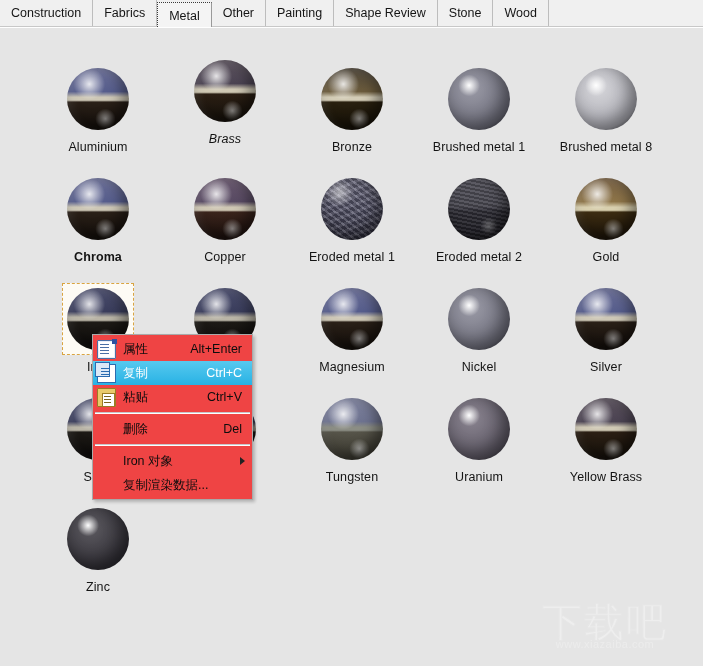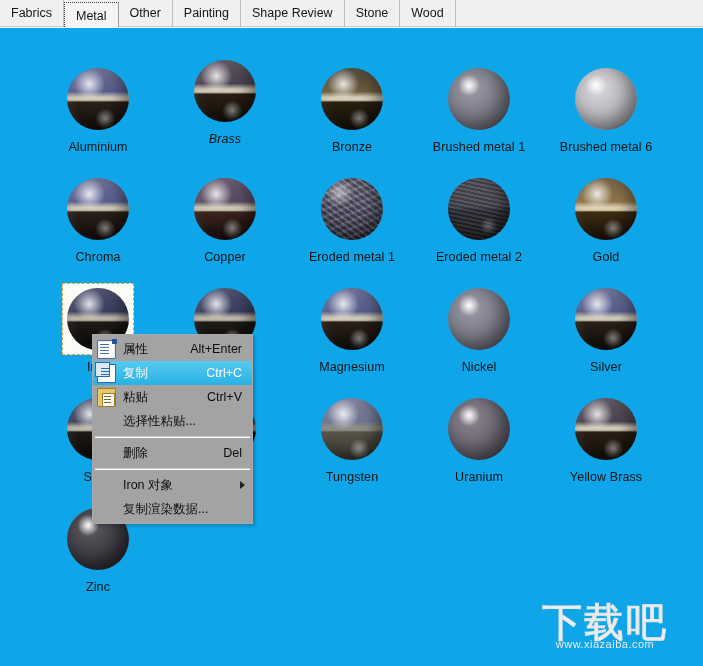--- a/index.html
+++ b/index.html
@@ -48,21 +48,21 @@
   }
   .tab-endcap {
     flex: 1 1 auto;
   }
 
   
   .pane {
     position: absolute;
     left: 0; top: 27px;
     width: 703px; height: 639px;
-    background: #0ea5e9;
+    background: #e5e5e5;
     border-top: 1px solid #ffffff;
     overflow: hidden;
   }
   .grid {
     position: absolute;
     left: 0; top: 0;
     width: 703px;
   }
   .cell {
     position: absolute;
@@ -99,21 +99,21 @@
     margin-top: 2px;
     white-space: nowrap;
     letter-spacing: 0.1px;
   }
 
   
   .ctxmenu {
     position: absolute;
     left: 92px; top: 334px;
     width: 161px;
-    background: #a3a3a3;
+    background: #ef4444;
     border: 1px solid #a9a9a9;
     box-shadow: 2px 2px 3px rgba(0,0,0,0.22);
     padding: 2px 0 2px 0;
     box-sizing: border-box;
     z-index: 50;
   }
   .mi {
     position: relative;
     display: flex;
     align-items: center;
@@ -267,20 +267,23 @@
     margin-top: -6px;
   }
 </style>
 </head>
 <body>
 
 <div id="app">
 
   <div class="tabstrip">
       <div class="tab">
+        <span>Construction</span>
+      </div>
+      <div class="tab">
         <span>Fabrics</span>
       </div>
       <div class="tab selected">
         <span>Metal</span>
       </div>
       <div class="tab">
         <span>Other</span>
       </div>
       <div class="tab">
         <span>Painting</span>
@@ -330,23 +333,23 @@
             </div>
           </div>
           <div class="cell-label">Brushed metal 1</div>
         </div>
         <div class="cell" style="left: 543px; top: 32px;">
           <div class="swatch-wrap">
             <div class="swatch-box">
               <div class="sphere" style="background:radial-gradient(circle at 34% 28%, #ffffff 0%, rgba(255,255,255,0.0) 18%),radial-gradient(circle at 38% 32%, #d6d6da 0%, #aaaab2 72%, #2e2e33 100%);box-shadow: inset -7px -7px 16px rgba(0,0,0,0.40);"></div>
             </div>
           </div>
-          <div class="cell-label">Brushed metal 6</div>
-        </div>
-        <div class="cell" style="left: 35px; top: 142px;">
+          <div class="cell-label">Brushed metal 8</div>
+        </div>
+        <div class="cell" style="left: 35px; top: 142px; font-weight: bold;">
           <div class="swatch-wrap">
             <div class="swatch-box">
               <div class="sphere" style="background:radial-gradient(circle at 36% 26%, rgba(255,255,255,0.85) 0%, rgba(255,255,255,0.0) 26%),radial-gradient(circle at 62% 82%, rgba(255,255,255,0.55) 0%, rgba(255,255,255,0.0) 16%),linear-gradient(to bottom, #6d7199 0%, #565d8c 38%, #cdc7b6 47%, #cdc7b6 52%, #2a2018 55%, #120d09 100%);box-shadow: inset -6px -6px 14px rgba(0,0,0,0.45), inset 4px 4px 10px rgba(255,255,255,0.10);"></div>
             </div>
           </div>
           <div class="cell-label">Chroma</div>
         </div>
         <div class="cell" style="left: 162px; top: 142px;">
           <div class="swatch-wrap">
             <div class="swatch-box">
@@ -485,24 +488,20 @@
         <span class="mi-label">复制</span>
         <span class="mi-accel">Ctrl+C</span>
       </div>
       <div class="mi">
         <span class="mi-icon">
           <span class="ic-paste"></span>
         </span>
         <span class="mi-label">粘贴</span>
         <span class="mi-accel">Ctrl+V</span>
       </div>
-      <div class="mi noicon">
-        <span class="mi-label">选择性粘贴...</span>
-        <span class="mi-accel"></span>
-      </div>
       <div class="mi-sep"></div>
       <div class="mi noicon">
         <span class="mi-label">删除</span>
         <span class="mi-accel">Del</span>
       </div>
       <div class="mi-sep"></div>
       <div class="mi noicon">
         <span class="mi-label">Iron 对象</span>
         <span class="mi-accel"></span>
         <span class="mi-arrow"></span>

